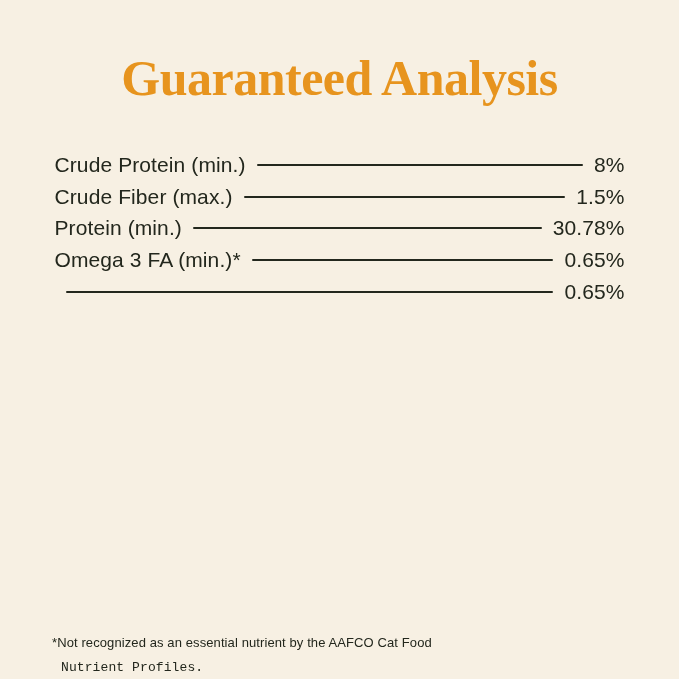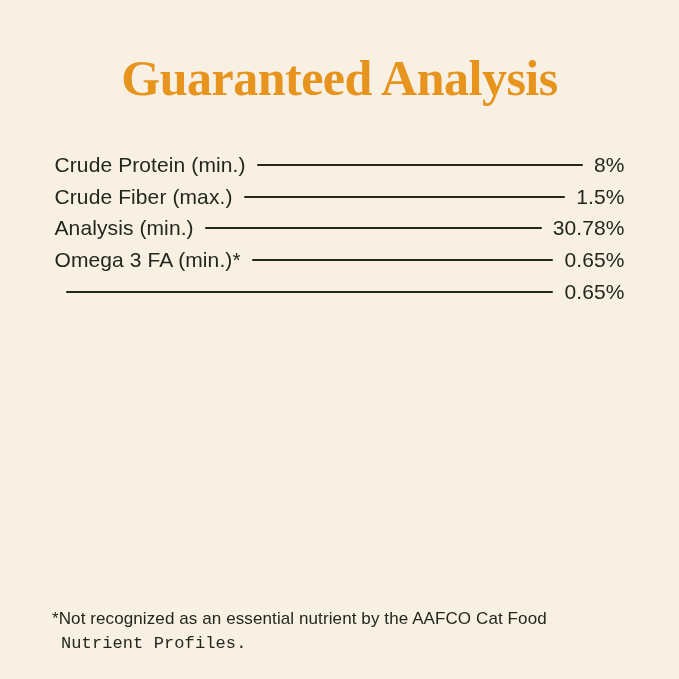--- a/index.html
+++ b/index.html
@@ -55,22 +55,22 @@
     border-radius: 1px;
   }
   .row .nutrient-value {
     white-space: nowrap;
     flex: 0 0 auto;
     text-align: right;
   }
   .footnote {
     position: absolute;
     left: 52px;
-    top: 556px;
-    font-size: 17px;
+    top: 580px;
+    font-size: 13px;
     line-height: 25px;
     letter-spacing: 0.1px;
   }
   .footnote .footnote-line2 {
     margin-left: 9px;
     font-family: Liberation Mono, monospace;
   }
 </style>
 </head>
 <body>
@@ -89,21 +89,21 @@
 
 
     <div class="row">
       <span class="nutrient-label">Crude Fiber (max.)</span>
       <span class="leader-line"></span>
       <span class="nutrient-value">1.5%</span>
     </div>
 
 
     <div class="row">
-      <span class="nutrient-label">Analysis (min.)</span>
+      <span class="nutrient-label">Protein (min.)</span>
       <span class="leader-line"></span>
       <span class="nutrient-value">30.78%</span>
     </div>
 
     <div class="row">
       <span class="nutrient-label">Omega 3 FA (min.)*</span>
       <span class="leader-line"></span>
       <span class="nutrient-value">0.65%</span>
     </div>
 

